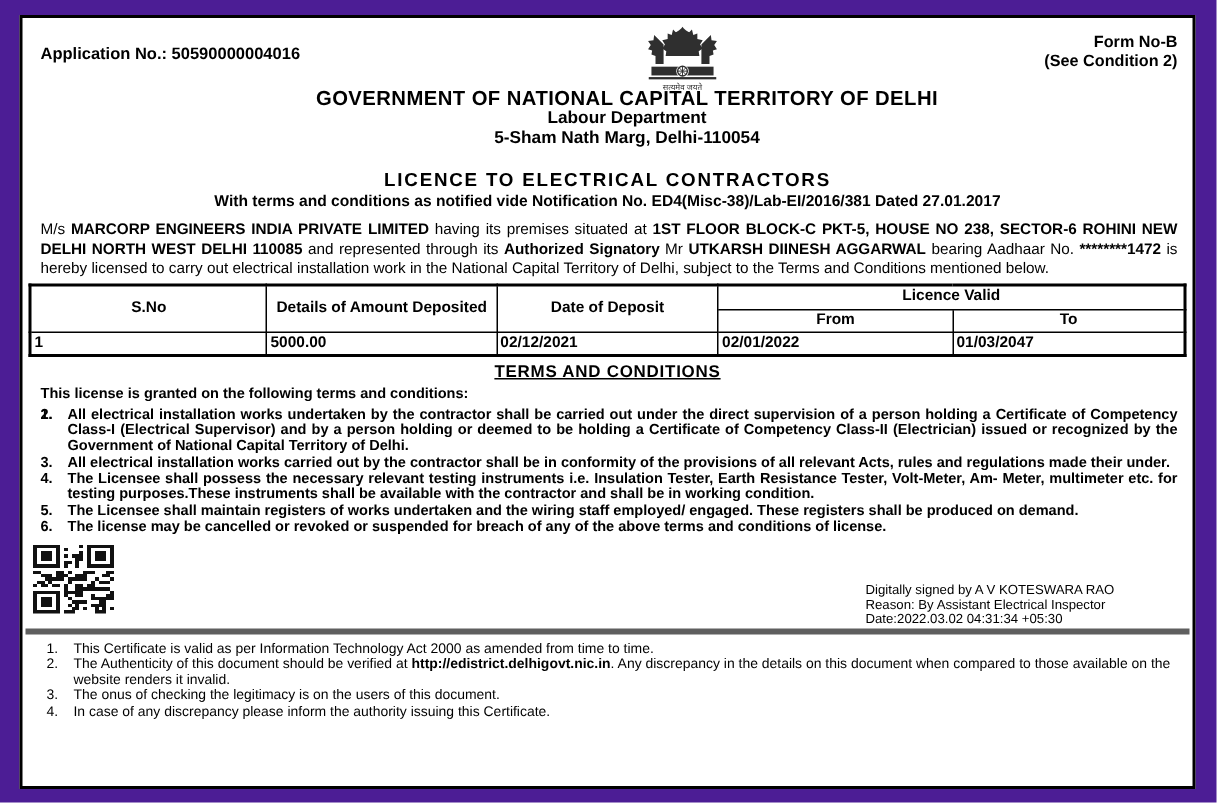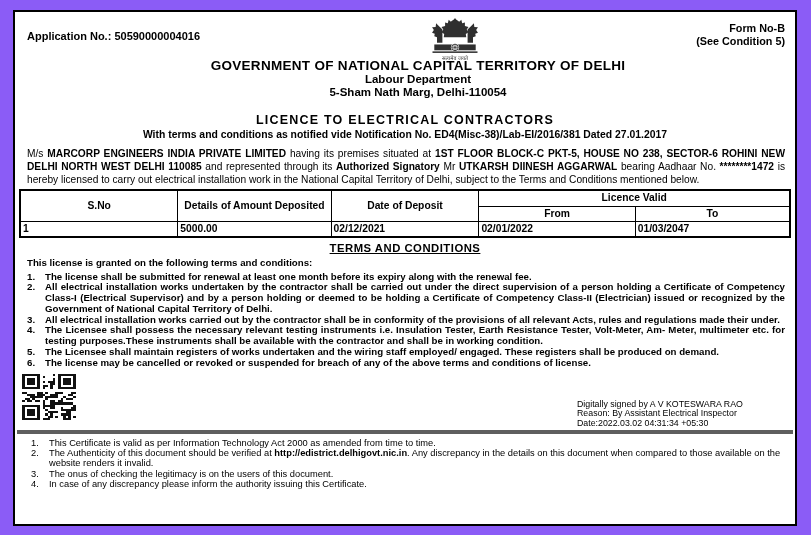--- a/index.html
+++ b/index.html
@@ -1,21 +1,21 @@
 <!DOCTYPE html>
 <html><head>
 <meta charset="utf-8">
 <style>
   * { margin:0; padding:0; box-sizing:border-box; }
   html,body { background:#fff; }
   body {
     width:811px; height:535px; overflow:hidden;
     font-family:"Liberation Sans", sans-serif; color:#000;
   }
-  .page { position:relative; width:811px; height:535px; background:#8b5cf6; }
+  .page { position:relative; width:811px; height:535px; background:#4c1d95; }
   .doc {
     position:absolute; left:13px; top:10px; width:784px; height:516px;
     border:2px solid #000; background:#fff; overflow:hidden;
   }
   .b { font-weight:bold; }
 
   
   .top-row { position:relative; height:46px; }
   .app-no { position:absolute; left:12px; top:18px; font-size:11px; font-weight:bold; }
   .app-no .val { font-weight:bold; }
@@ -80,21 +80,21 @@
             <circle cx="30" cy="33.8" r="3.6" fill="none" stroke="#2f2f2f" stroke-width="1"></circle>
             <path d="M30 30.2v7.2M26.4 33.8h7.2M27.4 31.2l5.2 5.2M32.6 31.2l-5.2 5.2" stroke="#2f2f2f" stroke-width=".7"></path>
             <rect x="5" y="38.2" width="50" height="1.7"></rect>
           </g>
           <text x="30" y="47.5" text-anchor="middle" font-size="6" fill="#2f2f2f">सत्यमेव जयते</text>
         </svg>
       </div>
 
       <div class="form-no">
         <div>Form No-B</div>
-        <div>(See Condition 5)</div>
+        <div>(See Condition 2)</div>
       </div>
     </div>
 
     <div class="govt">
       <div class="govt-main">GOVERNMENT OF NATIONAL CAPITAL TERRITORY OF DELHI</div>
       <div class="govt-sub">Labour Department</div>
       <div class="govt-sub">5-Sham Nath Marg, Delhi-110054</div>
     </div>
 
     <div class="lic-title">LICENCE TO ELECTRICAL CONTRACTORS</div>
@@ -123,21 +123,21 @@
           <td>02/01/2022</td>
           <td>01/03/2047</td>
         </tr>
       </tbody>
     </table>
 
     <div class="tc-head">TERMS AND CONDITIONS</div>
     <div class="tc-intro">This license is granted on the following terms and conditions:</div>
 
     <ol class="tc-list">
-      <li><span class="num">1.</span><span>The license shall be submitted for renewal at least one month before its expiry along with the renewal fee.</span></li>
+      <li><span class="num">1.</span></li>
       <li><span class="num">2.</span><span>All electrical installation works undertaken by the contractor shall be carried out under the direct supervision of a person holding a Certificate of Competency Class-I (Electrical Supervisor) and by a person holding or deemed to be holding a Certificate of Competency Class-II (Electrician) issued or recognized by the Government of National Capital Territory of Delhi.</span></li>
       <li><span class="num">3.</span><span>All electrical installation works carried out by the contractor shall be in conformity of the provisions of all relevant Acts, rules and regulations made their under.</span></li>
       <li><span class="num">4.</span><span>The Licensee shall possess the necessary relevant testing instruments i.e. Insulation Tester, Earth Resistance Tester, Volt-Meter, Am- Meter, multimeter etc. for testing purposes.These instruments shall be available with the contractor and shall be in working condition.</span></li>
       <li><span class="num">5.</span><span>The Licensee shall maintain registers of works undertaken and the wiring staff employed/ engaged. These registers shall be produced on demand.</span></li>
       <li><span class="num">6.</span><span>The license may be cancelled or revoked or suspended for breach of any of the above terms and conditions of license.</span></li>
     </ol>
 
     <div class="sig-area">
       <div class="qr"><svg viewBox="0 0 21 21" width="54" height="46" preserveAspectRatio="none" shape-rendering="crispEdges" fill="#111">
             <rect x="0" y="0" width="7" height="7"></rect>

